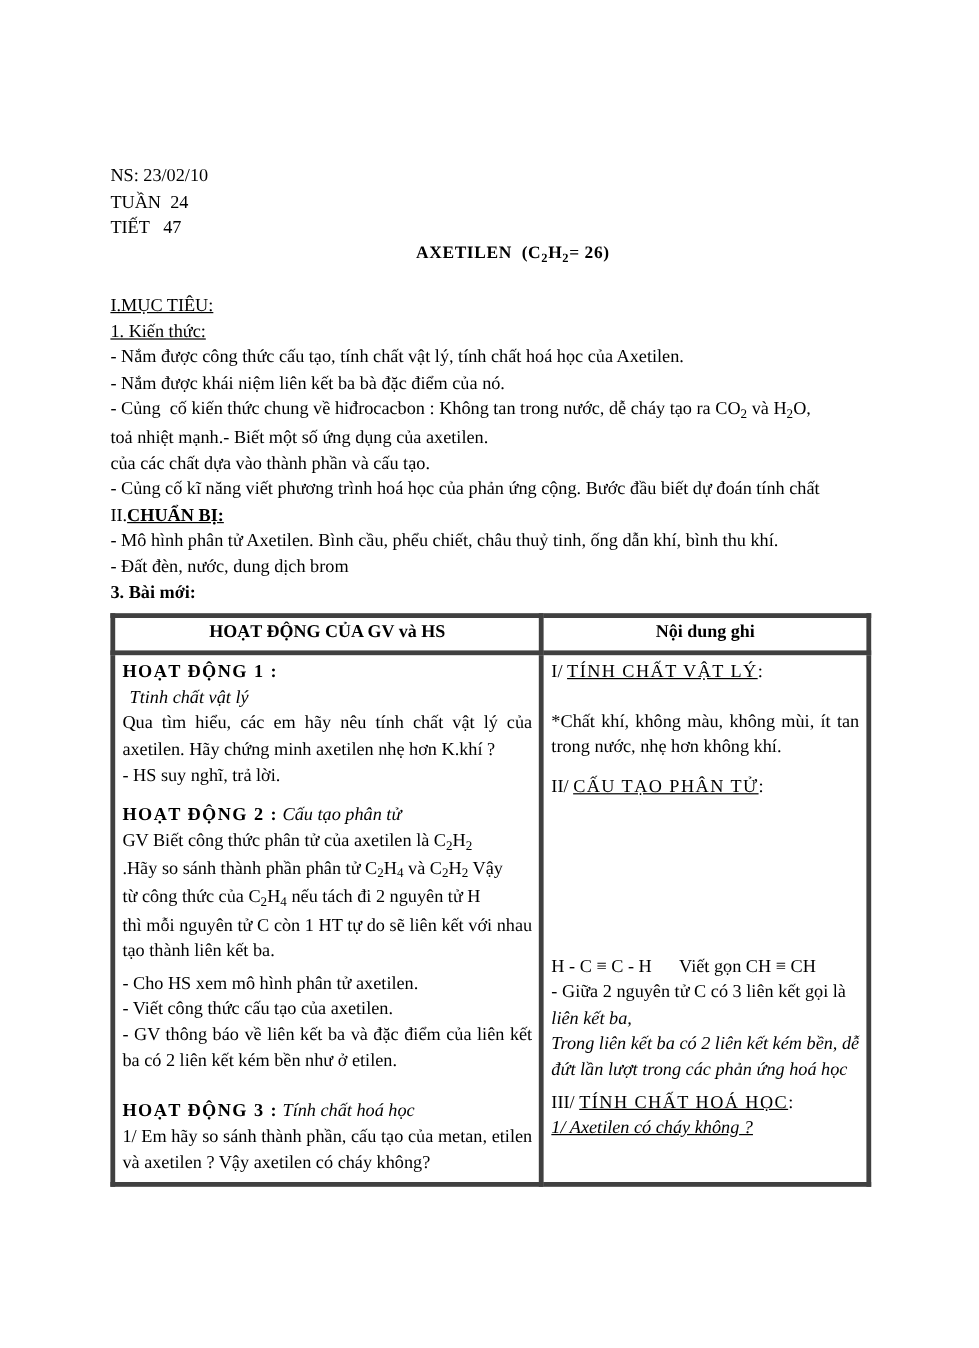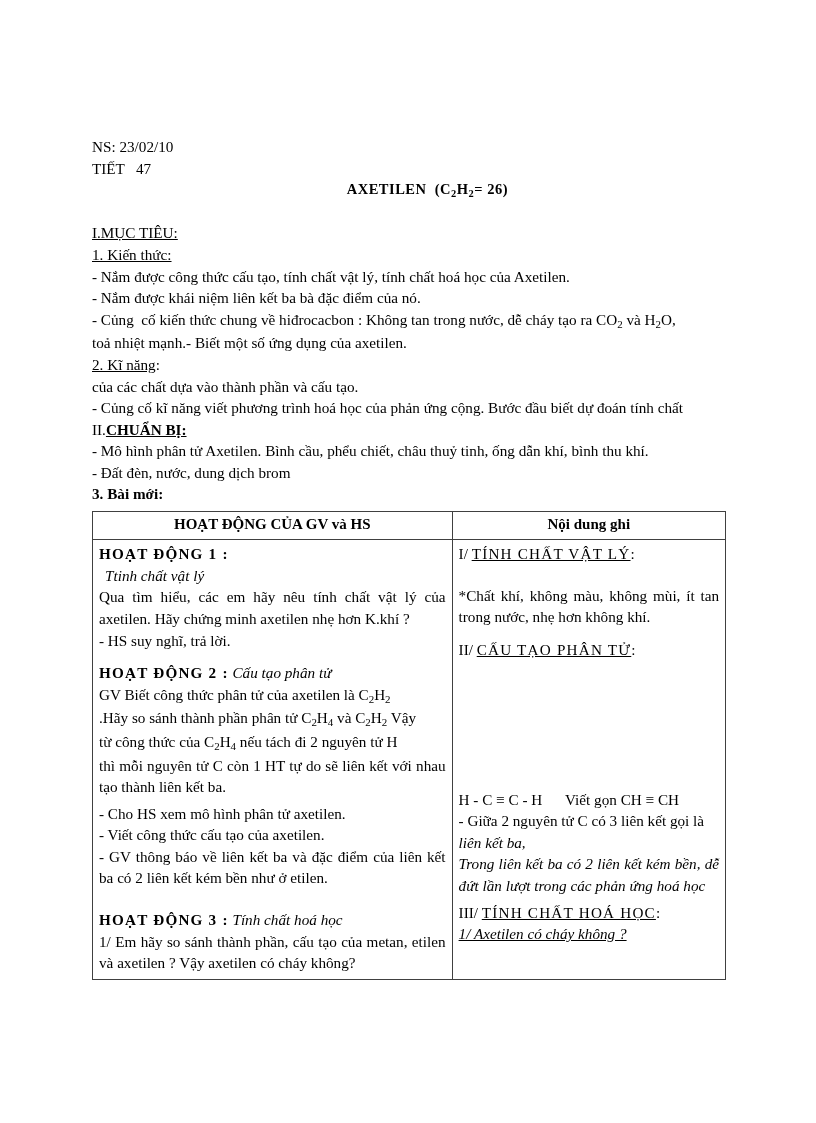--- a/index.html
+++ b/index.html
@@ -42,21 +42,21 @@
   .i { font-style: italic; }
   sub { font-size: 0.72em; vertical-align: -0.28em; }
 
   table.main {
     border-collapse: collapse;
     width: 100%;
     margin-top: 6px;
     table-layout: fixed;
   }
   table.main td, table.main th {
-    border: 1px solid #404040;
+    border: 4px solid #404040;
     vertical-align: top;
     padding: 3px 6px 5px 6px;
     font-size: 15.2px;
     line-height: 1.42;
     font-family: Liberation Serif, serif;
   }
   table.main th {
     text-align: center;
     font-weight: bold;
     padding: 2px 4px 4px 4px;
@@ -73,33 +73,35 @@
 </style>
 </head>
 <body>
 
 <div class="page">
 
   <div class="line hdr-row">
     <span>NS: 23/02/10</span>
   </div>
   <div class="line hdr-row">
+    <span>TUẦN  24</span>
+  </div>
+  <div class="line hdr-row">
     <span class="hdr-left">TIẾT   47</span>
     <span class="hdr-center">
       <span>AXETILEN</span><span>&nbsp;&nbsp;</span><span>(C</span><sub>2</sub><span>H</span><sub>2</sub><span>= 26)</span>
     </span>
   </div>
 
   <div class="line"><span class="u">I.MỤC TIÊU:</span></div>
   <div class="line"><span class="u">1. Kiến thức:</span></div>
   <div class="line">- Nắm được công thức cấu tạo, tính chất vật lý, tính chất hoá học của Axetilen.</div>
   <div class="line">- Nắm được khái niệm liên kết ba bà đặc điểm của nó.</div>
   <div class="line"><span>- Củng  cố kiến thức chung về hiđrocacbon : Không tan trong nước, dễ cháy tạo ra CO</span><sub>2</sub><span> và H</span><sub>2</sub><span>O,</span></div>
   <div class="line">toả nhiệt mạnh.- Biết một số ứng dụng của axetilen.</div>
-  <div class="line"><span class="u">2. Kĩ năng</span><span>:</span></div>
   <div class="line">của các chất dựa vào thành phần và cấu tạo.</div>
   <div class="line">- Củng cố kĩ năng viết phương trình hoá học của phản ứng cộng. Bước đầu biết dự đoán tính chất</div>
 
   <div class="line"><span>II.</span><span class="u b">CHUẨN BỊ:</span></div>
   <div class="line">- Mô hình phân tử Axetilen. Bình cầu, phểu chiết, châu thuỷ tinh, ống dẫn khí, bình thu khí.</div>
   <div class="line">- Đất đèn, nước, dung dịch brom</div>
 
   <div class="line"><span class="b">3. Bài mới:</span></div>
 
   <table class="main">

